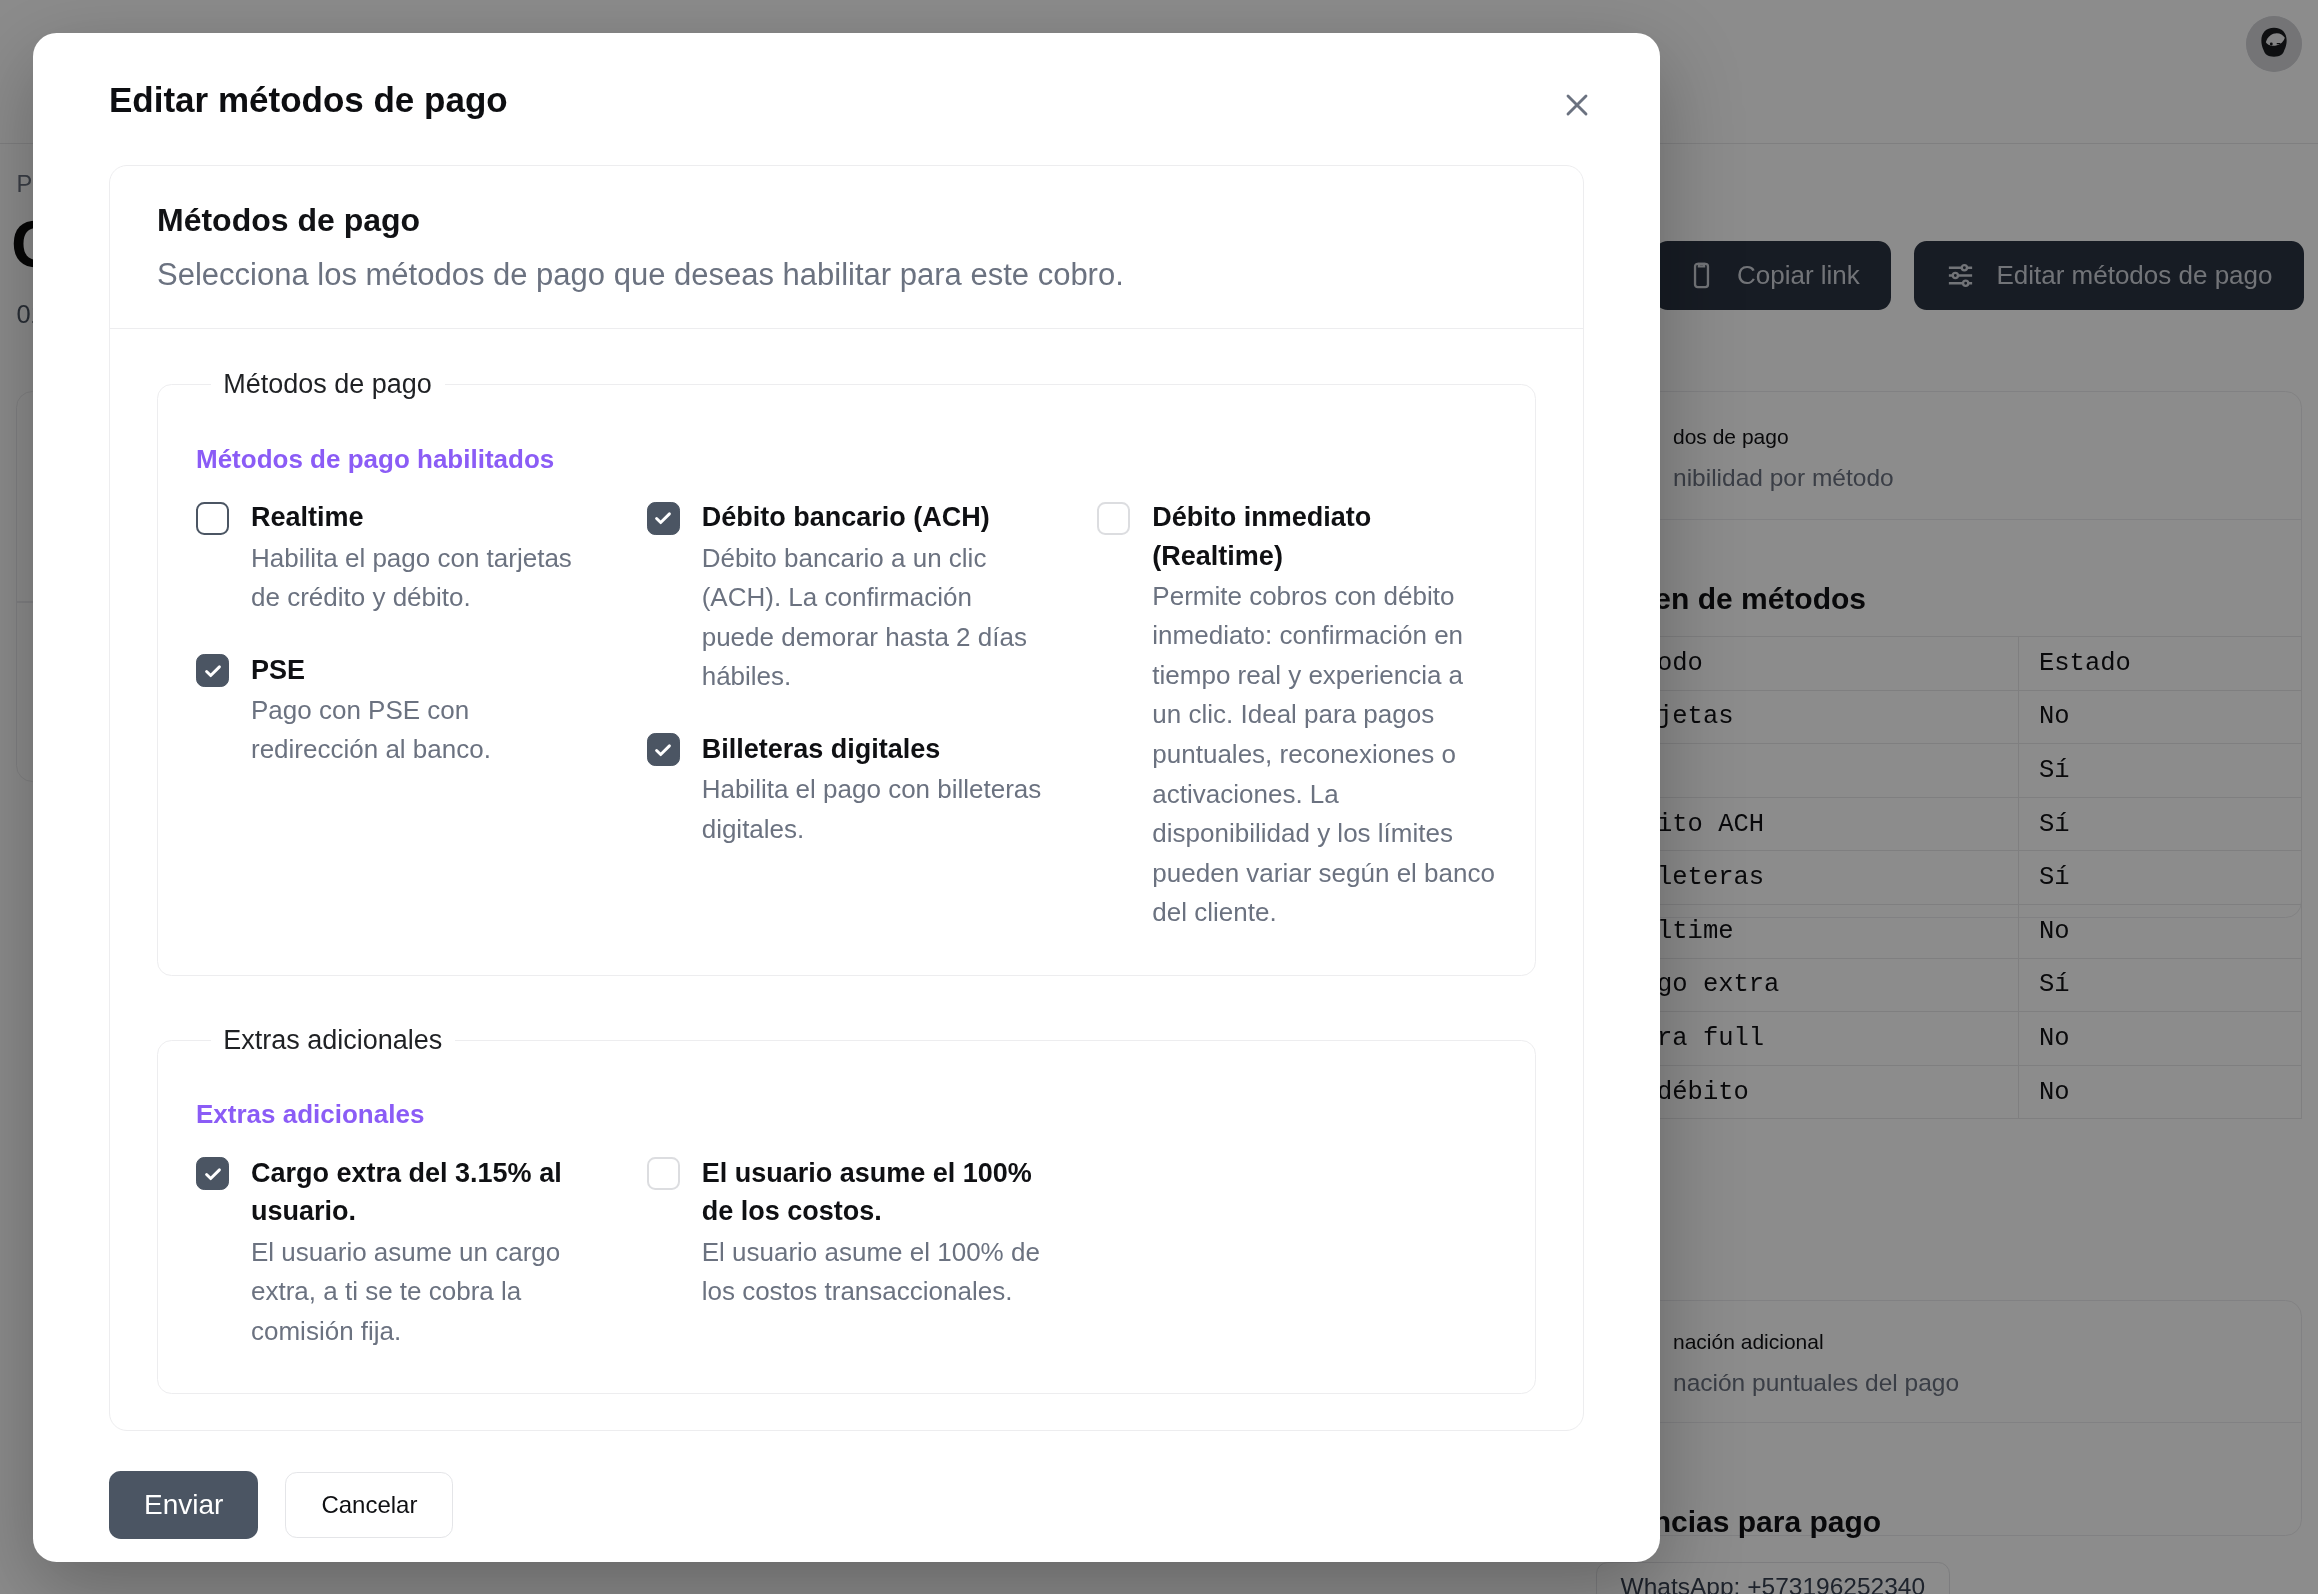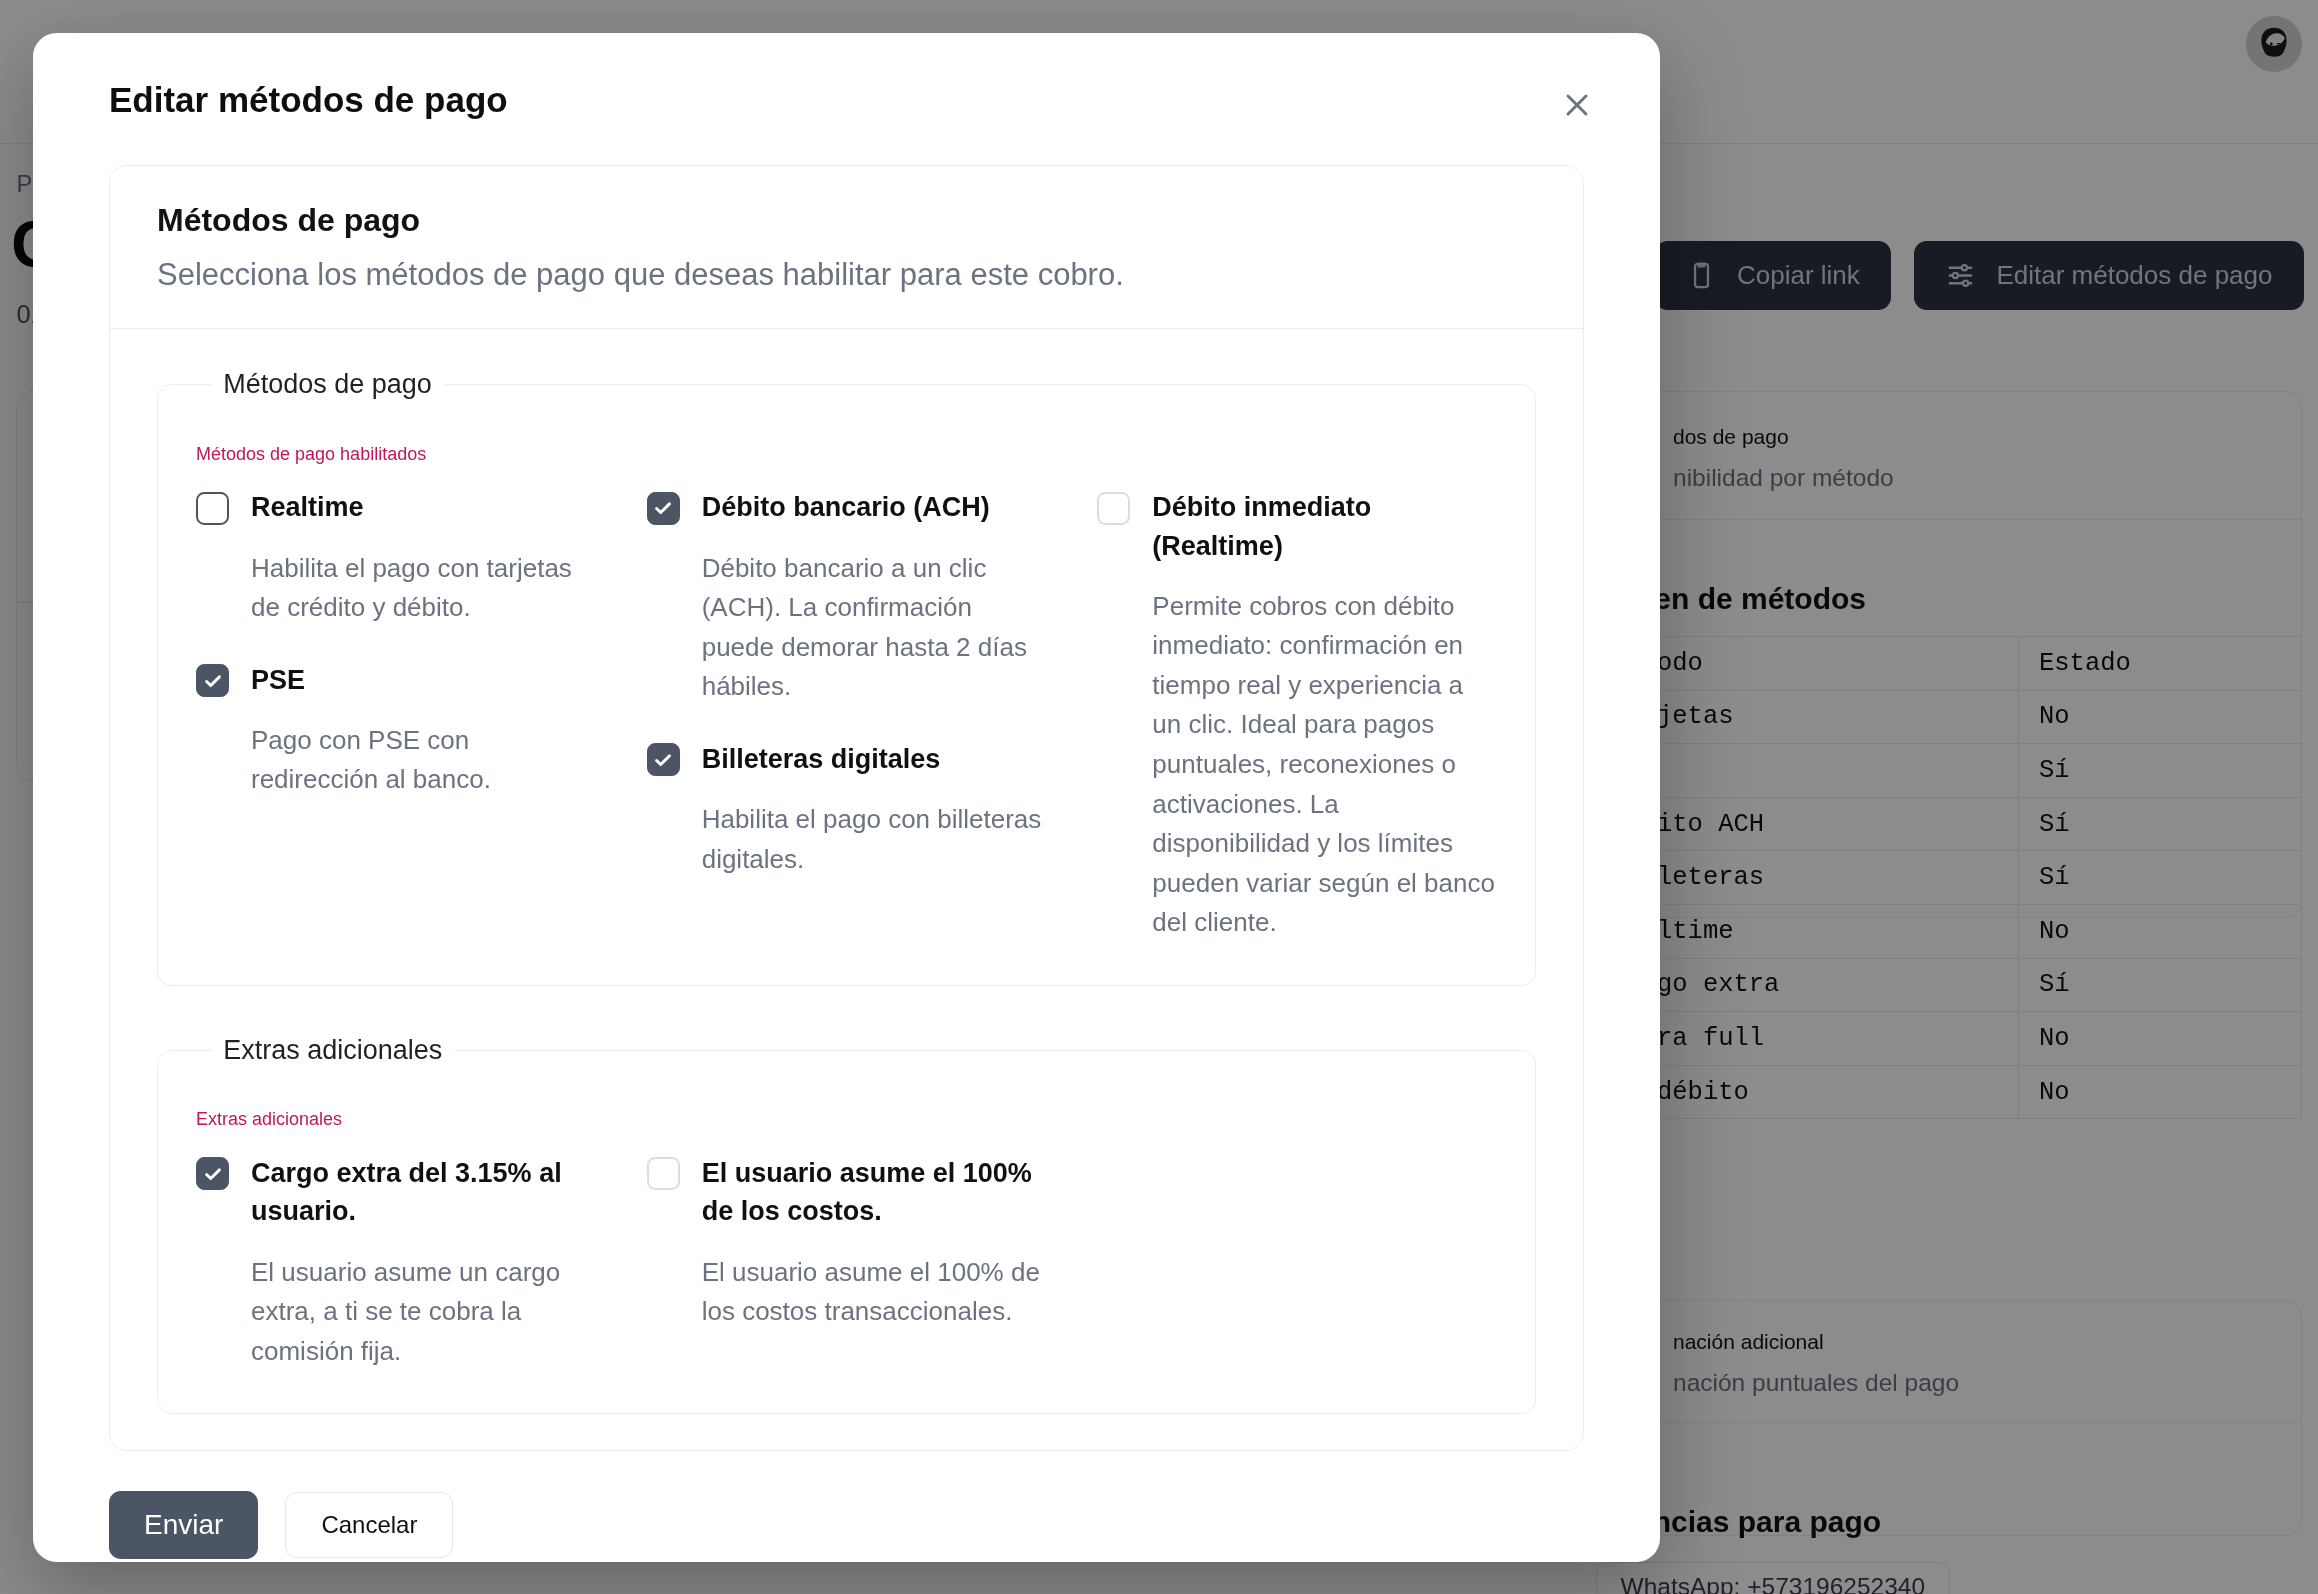--- a/index.html
+++ b/index.html
@@ -140,21 +140,21 @@
     border: 1.8px solid #ededef; border-radius: 14.5px;
     padding: 31px 38px 42px 38px;
     margin: 0 0 49px 0;
   }
   fieldset.group:last-child { margin-bottom: 0; }
   fieldset.group > legend {
     padding: 0 12.7px; margin-left: 14.5px;
     font-size: 27px; color: #1f2124;
   }
   .group-label {
-    font-size: 18px; font-weight: 400; color: #be185d;
+    font-size: 26px; font-weight: 700; color: #8b5cf6;
     margin: 12.7px 0 23.6px 0;
   }
 
   .cols { display: flex; gap: 51px; align-items: flex-start; }
   .col { flex: 1 1 0; min-width: 0; }
 
   .opt { margin-bottom: 33px; }
   .opt:last-child { margin-bottom: 0; }
   .opt-row { display: flex; align-items: flex-start; gap: 22px; }
   .cbx {
@@ -165,21 +165,21 @@
   }
   .cbx.checked { background: #4b5563; border: 1.8px solid #4b5563; }
   .cbx.unchecked-dark { background: #fff; border: 2.7px solid #4b5563; }
   .cbx.unchecked-light { background: #fff; border: 2.7px solid #dcdde0; }
   .cbx svg { width: 22px; height: 22px; display: block; }
 
   .opt-label {
     font-size: 27px; font-weight: 700; color: #0f1013; line-height: 1.42;
   }
   .opt-desc {
-    margin-top: 22px; margin-left: 55px;
+    margin-top: 2px; margin-left: 55px;
     font-size: 26px; color: #6b7280; line-height: 1.52;
   }
 
   .footer {
     display: flex; gap: 27px; align-items: center;
     padding: 40px 76px 0 76px;
   }
   .btn-primary {
     background: #4b5563; color: #fff; border: none;
     font-size: 28px; padding: 18px 35px; border-radius: 11.8px; cursor: pointer;

